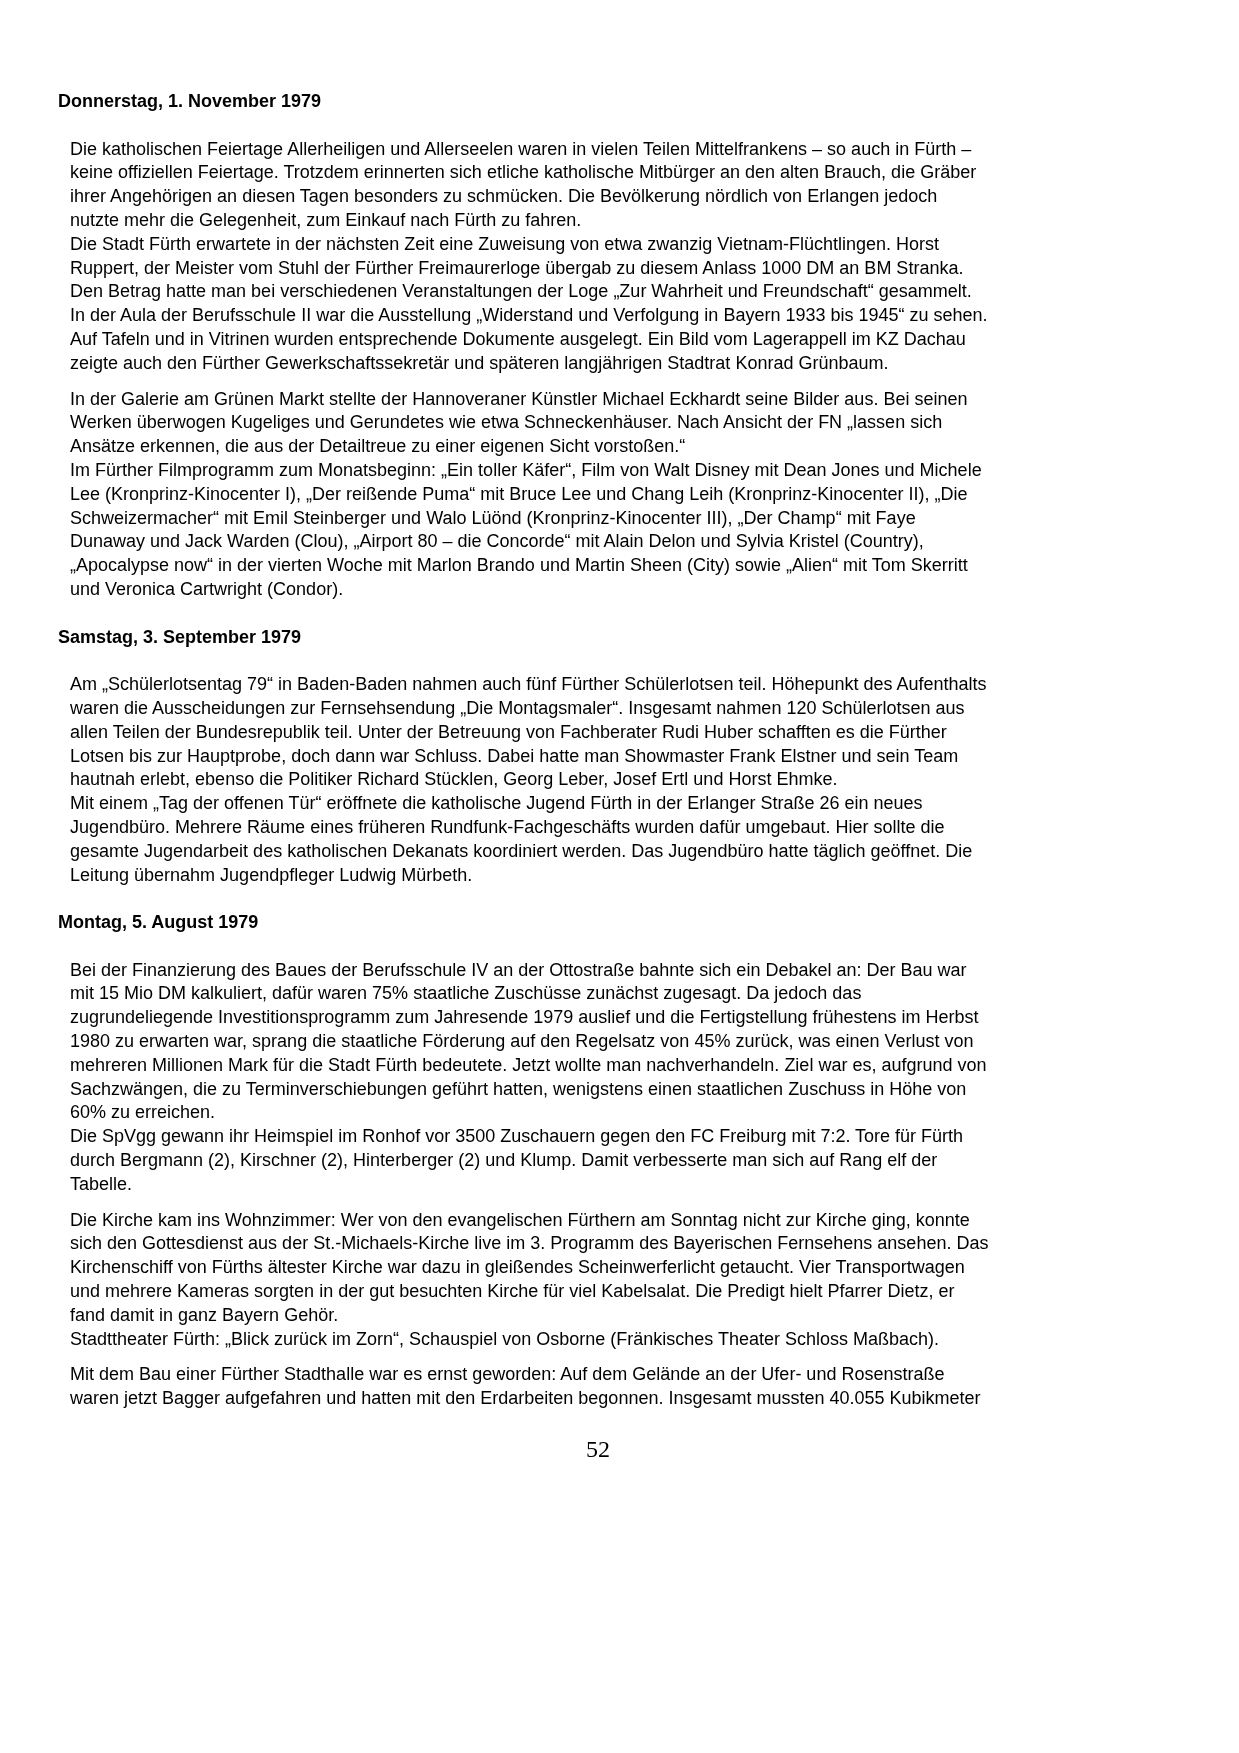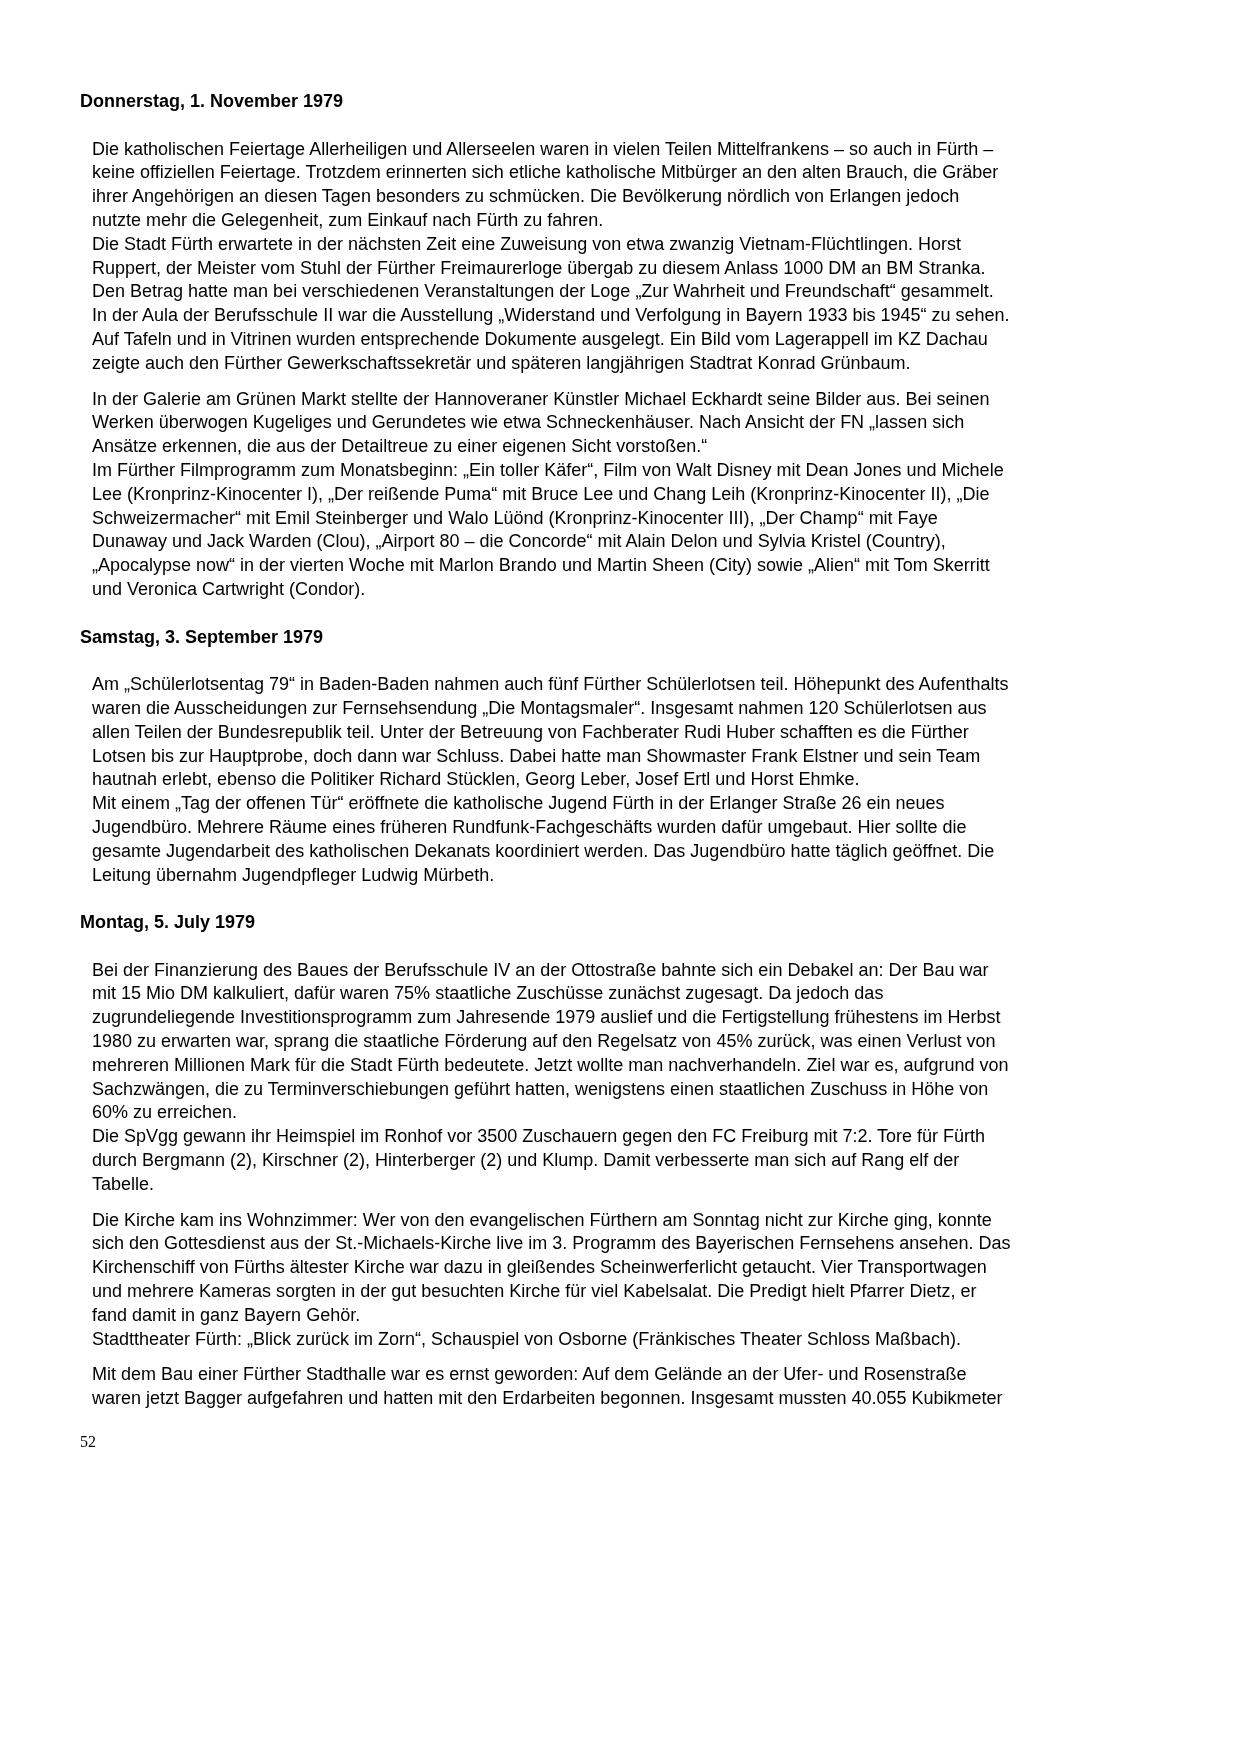--- a/index.html
+++ b/index.html
@@ -10,21 +10,21 @@
   body {
     width: 1239px;
     height: 1753px;
     position: relative;
     overflow: hidden;
   }
   .page {
     box-sizing: border-box;
     width: 1239px;
     height: 1753px;
-    padding: 90px 79px 0 80px;
+    padding: 90px 79px 0 58px;
     font-family: "Liberation Sans", sans-serif;
     font-size: 18px;
     line-height: 23.8px;
     color: #000000;
     -webkit-font-smoothing: antialiased;
   }
   .content {
     width: 1080px;
   }
   .day-heading {
@@ -36,24 +36,24 @@
   .section:first-child .day-heading {
     margin-top: 0;
   }
   .day-body {
     margin: 12px;
     white-space: pre;
     line-height: 23.8px;
   }
   .page-number {
     font-family: "Liberation Serif", serif;
-    font-size: 16px;
+    font-size: 24px;
     line-height: 24px;
-    text-align: left;
-    margin-top: 19px;
+    text-align: center;
+    margin-top: 26px;
     color: #000000;
   }
 </style>
 </head>
 <body>
 
 <div class="page">
   <div class="content">
 
     <div class="section">
@@ -89,21 +89,21 @@
 allen Teilen der Bundesrepublik teil. Unter der Betreuung von Fachberater Rudi Huber schafften es die Fürther
 Lotsen bis zur Hauptprobe, doch dann war Schluss. Dabei hatte man Showmaster Frank Elstner und sein Team
 hautnah erlebt, ebenso die Politiker Richard Stücklen, Georg Leber, Josef Ertl und Horst Ehmke.
 Mit einem „Tag der offenen Tür“ eröffnete die katholische Jugend Fürth in der Erlanger Straße 26 ein neues
 Jugendbüro. Mehrere Räume eines früheren Rundfunk-Fachgeschäfts wurden dafür umgebaut. Hier sollte die
 gesamte Jugendarbeit des katholischen Dekanats koordiniert werden. Das Jugendbüro hatte täglich geöffnet. Die
 Leitung übernahm Jugendpfleger Ludwig Mürbeth.</div>
     </div>
 
     <div class="section">
-      <h2 class="day-heading">Montag, 5. July 1979</h2>
+      <h2 class="day-heading">Montag, 5. August 1979</h2>
       <div class="day-body">Bei der Finanzierung des Baues der Berufsschule IV an der Ottostraße bahnte sich ein Debakel an: Der Bau war
 mit 15 Mio DM kalkuliert, dafür waren 75% staatliche Zuschüsse zunächst zugesagt. Da jedoch das
 zugrundeliegende Investitionsprogramm zum Jahresende 1979 auslief und die Fertigstellung frühestens im Herbst
 1980 zu erwarten war, sprang die staatliche Förderung auf den Regelsatz von 45% zurück, was einen Verlust von
 mehreren Millionen Mark für die Stadt Fürth bedeutete. Jetzt wollte man nachverhandeln. Ziel war es, aufgrund von
 Sachzwängen, die zu Terminverschiebungen geführt hatten, wenigstens einen staatlichen Zuschuss in Höhe von
 60% zu erreichen.
 Die SpVgg gewann ihr Heimspiel im Ronhof vor 3500 Zuschauern gegen den FC Freiburg mit 7:2. Tore für Fürth
 durch Bergmann (2), Kirschner (2), Hinterberger (2) und Klump. Damit verbesserte man sich auf Rang elf der
 Tabelle.</div>

